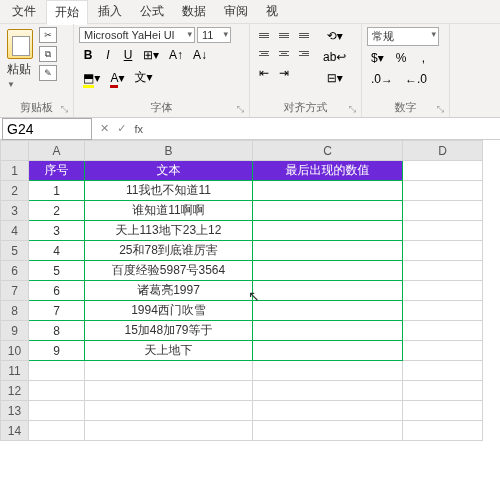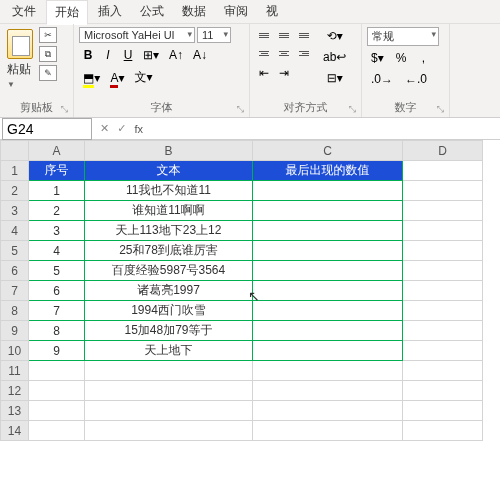--- a/index.html
+++ b/index.html
@@ -30,21 +30,21 @@
 .namebox{width:90px;border:1px solid #ababab;padding:2px 4px;margin:16px 2px;font-size:14px}
 .fx-area{display:flex;align-items:center;gap:8px;padding:0 6px;color:#888;font-size:11px}
 .fx{color:#555}
 .sheet{position:relative;overflow:auto;height:360px}
 table{border-collapse:collapse;table-layout:fixed}
 th,td{border:1px solid #d4d4d4;font-size:12px;height:20px;padding:0 3px;text-align:center;overflow:hidden;white-space:nowrap}
 th{background:#e6e6e6;font-weight:normal;color:#555;position:sticky}
 th.corner{width:28px;background:#e6e6e6}
 th.colh{height:20px}
 th.rowh{width:28px;background:#e6e6e6}
-.hdr{background:#1d4ed8;color:#fff;border:1px solid #00b050}
+.hdr{background:#6d28d9;color:#fff;border:1px solid #00b050}
 .gcell{border:1px solid #00b050;background:#fff}
 .cursor{position:absolute;left:248px;top:148px;font-size:14px;pointer-events:none}
 col.cA{width:56px} col.cB{width:168px} col.cC{width:150px} col.cD{width:80px}
 </style>
 </head>
 <body>
 
 <div class="menubar">
   <div class="mi">文件</div>
   <div class="mi active">开始</div>

